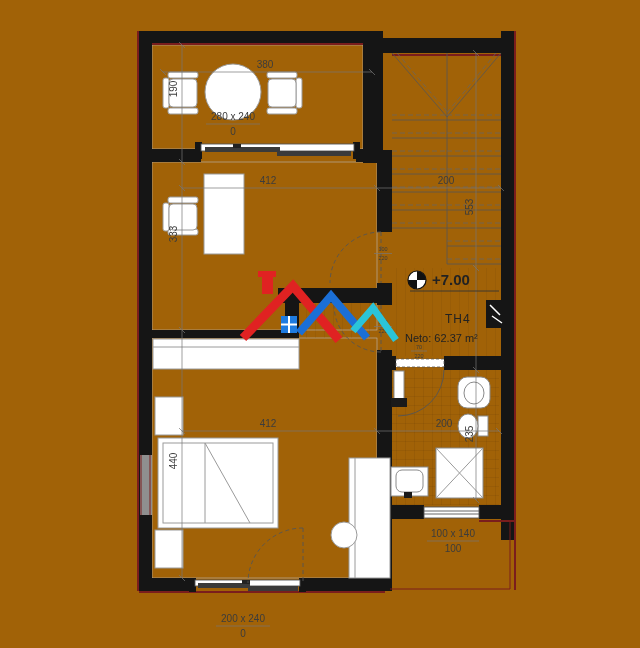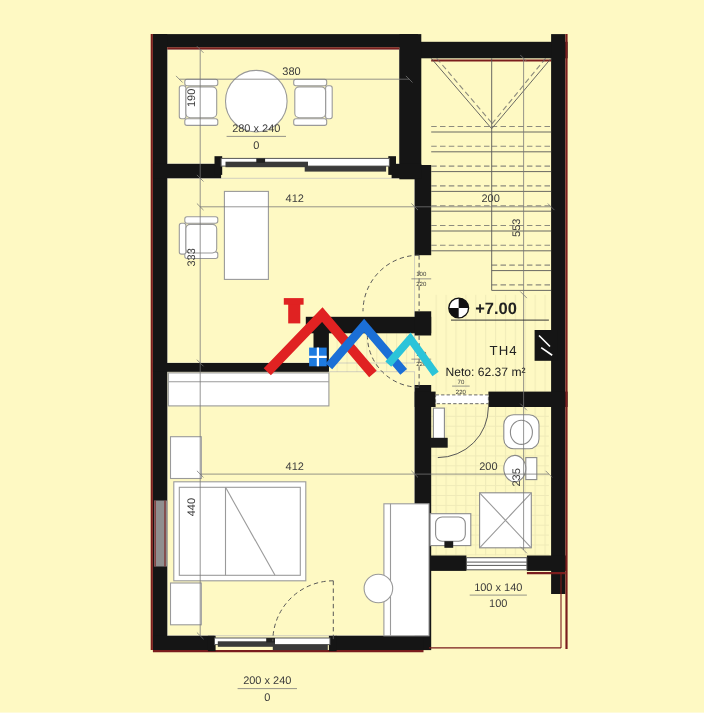--- a/index.html
+++ b/index.html
@@ -1,16 +1,16 @@
 <!DOCTYPE html>
 <html style="--wall: #151515; --accent: #7a1d1d; --dim: #3c3c3c; --logo_red: #e02222; --logo_blue: #1b6fd6; --logo_teal: #2bc4d9; --logo_window: #1e7be0;"><head>
 <meta charset="utf-8">
 <style>
   html,body{margin:0;padding:0;background:#ffffff;}
-  .page{width:640px;height:648px;background:#fef9c3;position:relative;overflow:hidden;
+  .page{width:640px;height:648px;background:#a16207;position:relative;overflow:hidden;
         font-family:"Liberation Sans", sans-serif;}
   svg{display:block;}
   .wall{fill:var(--wall);}
   .accent{stroke:var(--accent);stroke-width:2;fill:none;}
   .accent-thin{stroke:var(--accent);stroke-width:1;fill:none;}
   .dimline{stroke:#777;stroke-width:0.7;fill:none;}
   .dimtext{fill:var(--dim);font-size:10px;}
   .dimtext-sm{fill:var(--dim);font-size:5.5px;}
   .labeltext{fill:#222;}
   .furn{fill:#ffffff;stroke:#9a9a9a;stroke-width:1;}

